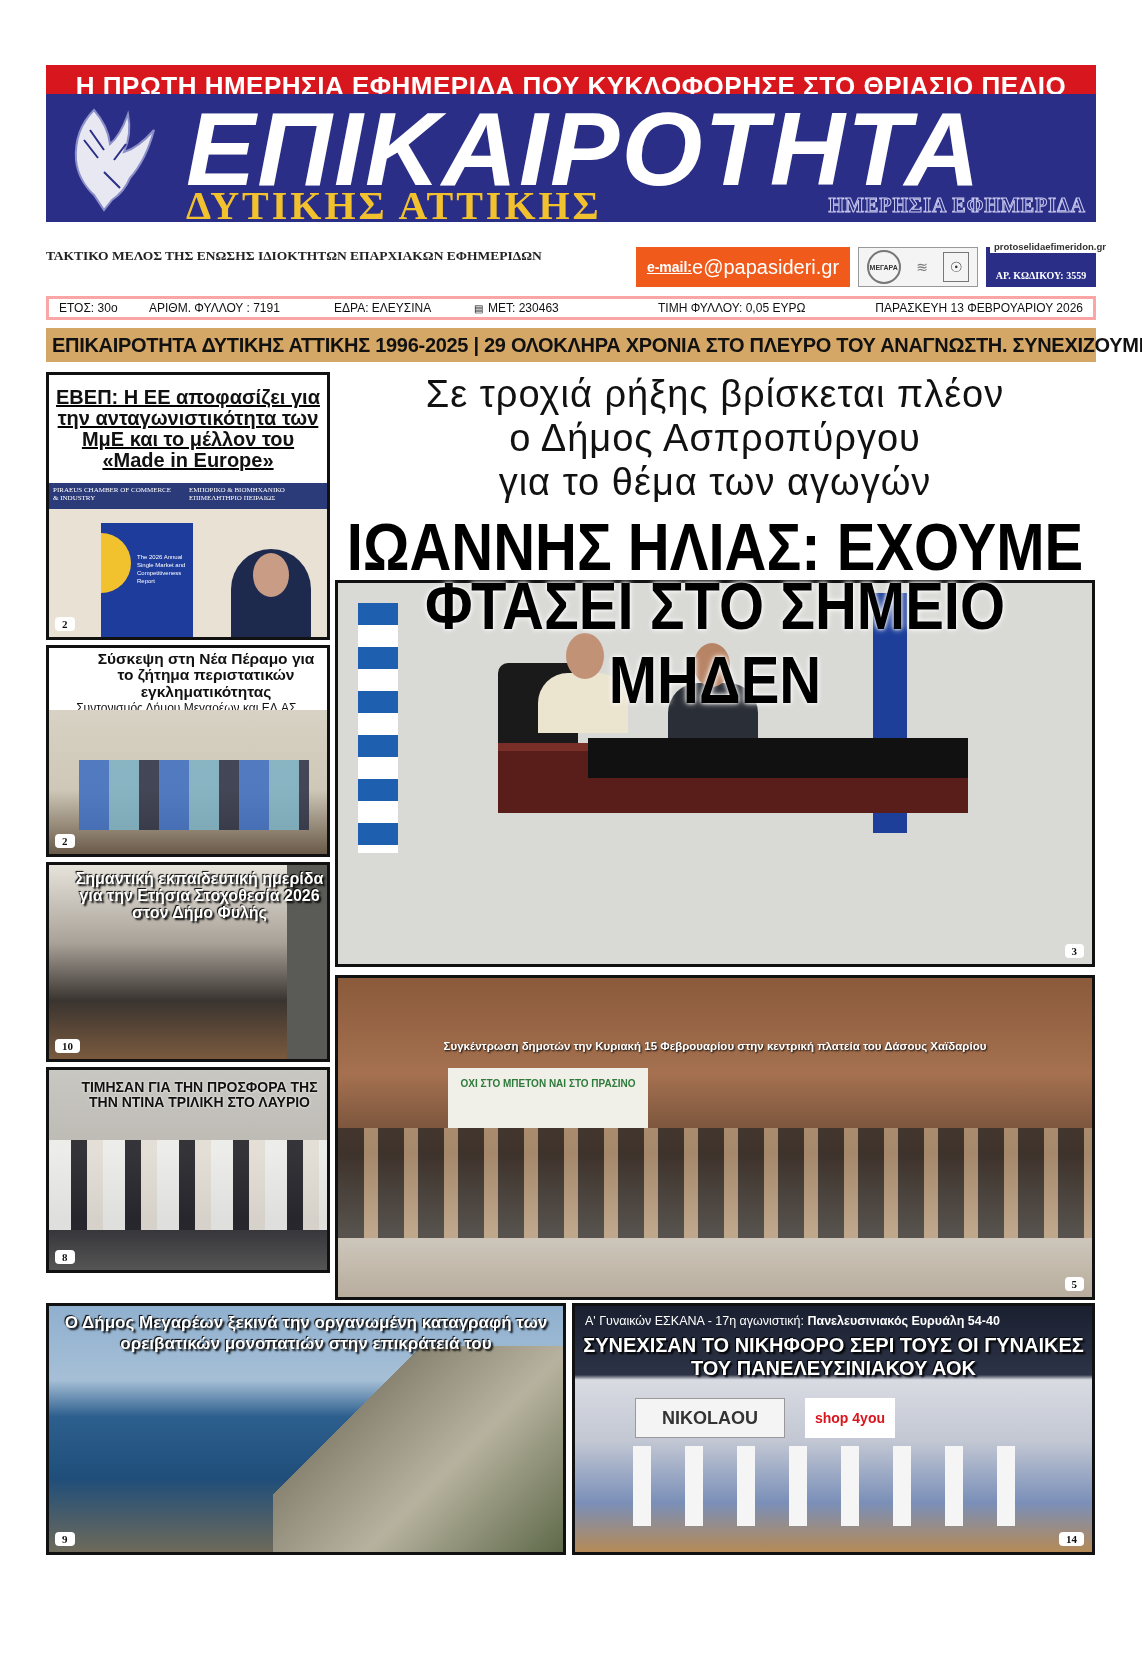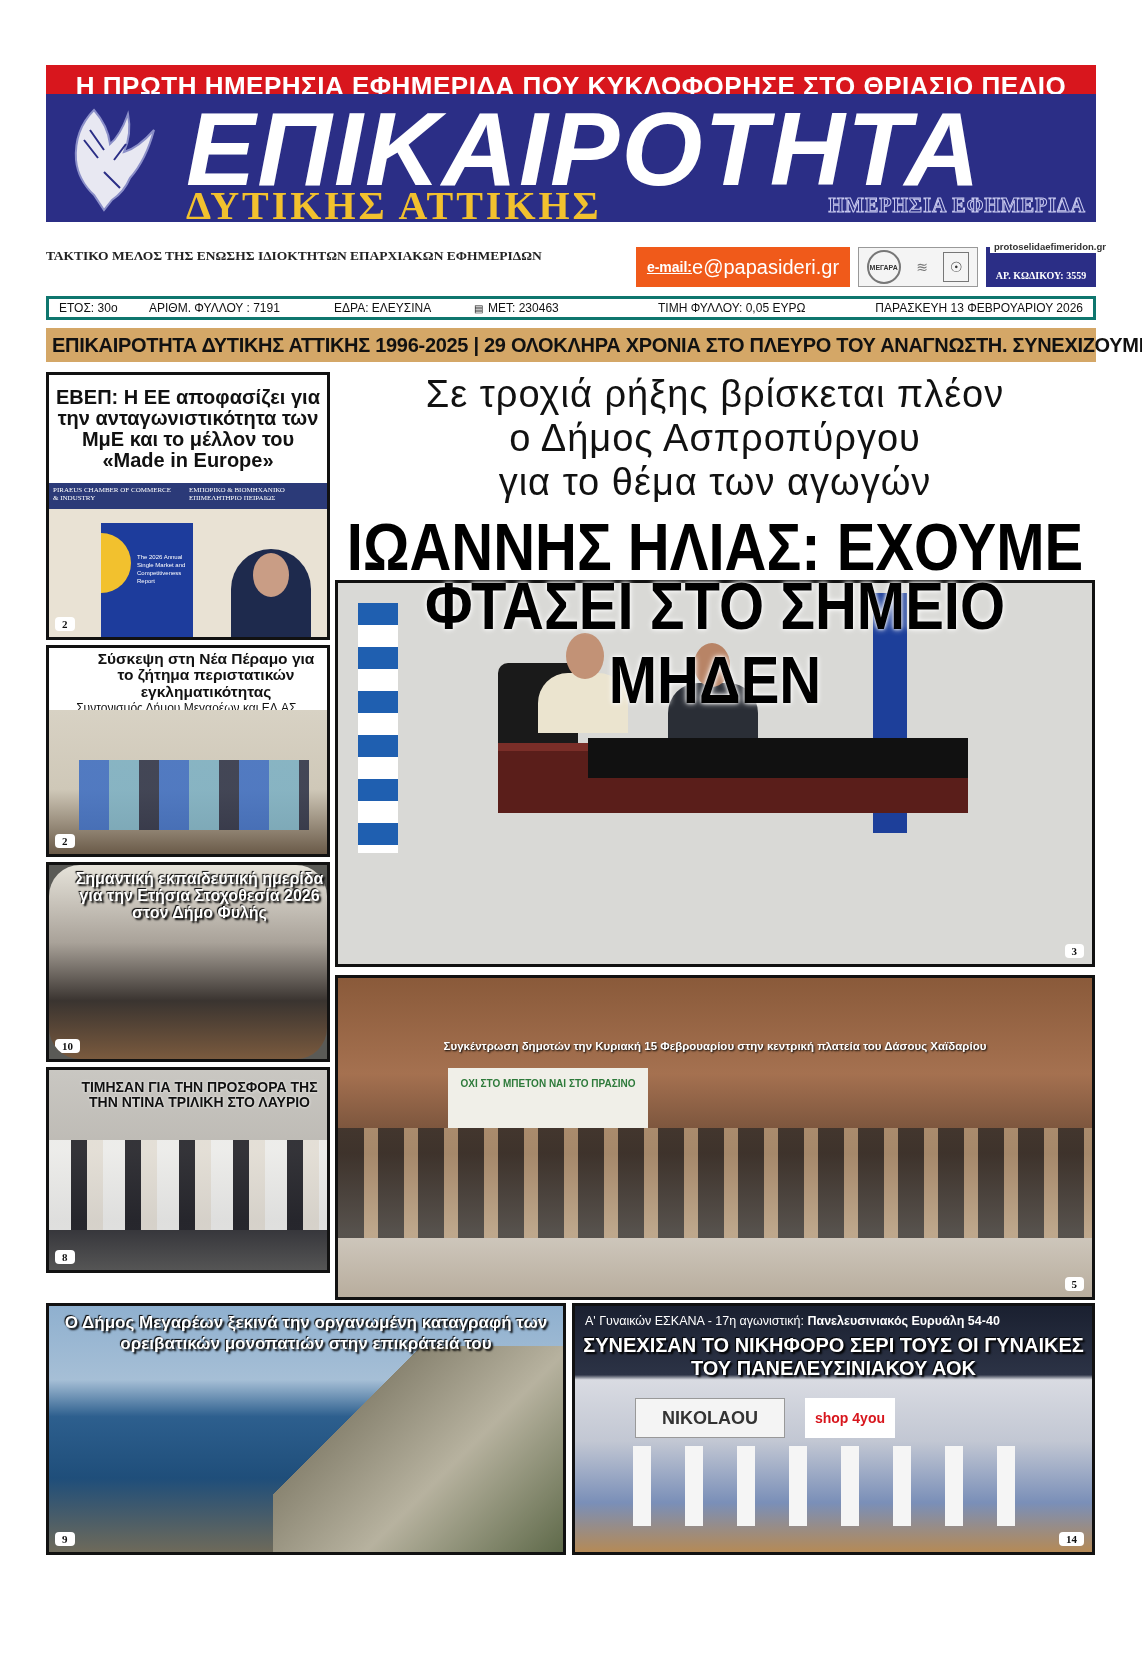--- a/index.html
+++ b/index.html
@@ -18,21 +18,21 @@
   .memberText { position: absolute; left: 0; top: 4px; font-family: "Liberation Serif", serif; font-size: 13.5px; font-weight: bold; color: #222; line-height: 18px; white-space: nowrap; }
   .memberText div:nth-child(2) { font-size: 15px; }
   .emailBox { position: absolute; left: 590px; top: 4px; width: 214px; height: 40px; background: #f05a1a; color: #fff; display: flex; align-items: center; justify-content: center; font-size: 20px; white-space: nowrap; }
   .emailBox .lbl { font-size: 14px; text-decoration: underline; font-weight: bold; margin-right: 0; }
   .stamps { position: absolute; left: 812px; top: 4px; width: 120px; height: 40px; border: 1px solid #999; background: #f4f4f4; display: flex; align-items: center; justify-content: space-around; font-size: 8px; color:#333; }
   .stamps .circ { width: 34px; height: 34px; border: 2px solid #777; border-radius: 50%; display: flex; align-items: center; justify-content: center; font-size: 7px; font-weight: bold; }
   .stamps .sq { width: 26px; height: 30px; border: 1px solid #777; display:flex; align-items:center; justify-content:center; font-size:14px;}
   .codeBox { position: absolute; left: 940px; top: 4px; width: 110px; height: 40px; background: #2b2e86; color: #fff; display: flex; align-items: flex-end; justify-content: center; padding-bottom: 6px; font-family: "Liberation Serif", serif; font-size: 10px; font-weight: bold; }
   .watermark { position: absolute; left: 990px; top: 240px; font-size: 9.5px; color: #333; background: #fff; padding: 1px 4px; font-weight: bold; white-space: nowrap; }
 
-  #metaBar { left: 46px; top: 296px; width: 1050px; height: 24px; border: 3px solid #0f766e; display: flex; align-items: center; font-size: 12px; color: #111; padding: 0 10px; }
+  #metaBar { left: 46px; top: 296px; width: 1050px; height: 24px; border: 3px solid #fca5a5; display: flex; align-items: center; font-size: 12px; color: #111; padding: 0 10px; }
   #metaBar .cell { white-space: nowrap; }
 
   #slogan { left: 46px; top: 328px; width: 1050px; height: 34px; background: #d4a767; display: flex; align-items: center; padding-left: 6px; font-size: 20px; font-weight: bold; color: #111; white-space: nowrap; letter-spacing: -0.3px; }
 
   
   .sideBox { position: absolute; left: 46px; width: 284px; border: 3px solid #111; background: #fff; overflow: hidden; }
   .sideBox .hl { text-align: center; font-weight: bold; color: #111; line-height: 1.05; padding-left: 23px; }
   .photo { position: absolute; overflow: hidden; }
   .pnum { position: absolute; left: 6px; bottom: 6px; background: #fff; border-radius: 4px; font-family: "Liberation Serif", serif; font-weight: bold; font-size: 11px; color: #111; padding: 1px 7px; }
   .pnum.r { left: auto; right: 8px; }
@@ -91,21 +91,21 @@
   <span class="cell" style="width:185px">ΑΡΙΘΜ. ΦΥΛΛΟΥ : 7191</span>
   <span class="cell" style="width:140px">ΕΔΡΑ:  ΕΛΕΥΣΙΝΑ</span>
   <span class="cell" style="width:14px;font-size:10px">▤</span>
   <span class="cell" style="width:170px">ΜΕΤ: 230463</span>
   <span class="cell" style="width:200px">ΤΙΜΗ ΦΥΛΛΟΥ: 0,05 ΕΥΡΩ</span>
   <span class="cell" style="flex:1;text-align:right">ΠΑΡΑΣΚΕΥΗ 13 ΦΕΒΡΟΥΑΡΙΟΥ 2026</span>
 </div>
 
 <div id="slogan" class="abs">ΕΠΙΚΑΙΡΟΤΗΤΑ ΔΥΤΙΚΗΣ ΑΤΤΙΚΗΣ 1996-2025 | 29 ΟΛΟΚΛΗΡΑ ΧΡΟΝΙΑ ΣΤΟ ΠΛΕΥΡΟ ΤΟΥ ΑΝΑΓΝΩΣΤΗ. ΣΥΝΕΧΙΖΟΥΜΕ...</div>
 
-<div class="sideBox" style="top:372px;height:268px;">
+<div class="sideBox" style="top:372px;height:268px;text-decoration:underline;">
   <div class="hl" style="font-size:20px;padding:4px 4px;height:108px;display:flex;align-items:center;">ΕΒΕΠ: Η ΕΕ αποφασίζει για την ανταγωνιστικότητα των ΜμΕ και το μέλλον του «Made in Europe»</div>
   <div class="photo" style="left:0;top:108px;width:278px;height:154px;background:linear-gradient(#2b3a78 0 26px,#e9e2d4 26px);">
     <div style="position:absolute;left:4px;top:3px;font-family:'Liberation Serif',serif;font-size:7px;color:#fff;width:120px;">PIRAEUS CHAMBER OF COMMERCE &amp; INDUSTRY</div>
     <div style="position:absolute;left:140px;top:3px;font-family:'Liberation Serif',serif;font-size:7px;color:#fff;width:130px;">ΕΜΠΟΡΙΚΟ &amp; ΒΙΟΜΗΧΑΝΙΚΟ ΕΠΙΜΕΛΗΤΗΡΙΟ ΠΕΙΡΑΙΩΣ</div>
     <div style="position:absolute;left:52px;top:40px;width:92px;height:114px;background:#1d3c9c;">
       <div style="position:absolute;left:0;top:10px;width:30px;height:60px;background:#f2c12e;border-radius:0 30px 30px 0;"></div>
       <div style="position:absolute;left:36px;top:30px;width:52px;font-size:6px;color:#fff;line-height:8px;">The 2026 Annual Single Market and Competitiveness Report</div>
     </div>
     <div style="position:absolute;left:182px;top:66px;width:80px;height:88px;background:#1e2a4d;border-radius:40px 40px 0 0;">
       <div style="position:absolute;left:22px;top:4px;width:36px;height:44px;background:#c99d85;border-radius:50%;"></div>
@@ -117,21 +117,21 @@
 <div class="sideBox" style="top:645px;height:212px;">
   <div class="hl" style="font-size:15.5px;padding:3px 3px 0;margin-left:36px;">Σύσκεψη στη Νέα Πέραμο για το ζήτημα περιστατικών εγκληματικότητας</div>
   <div style="text-align:center;font-size:12px;color:#111;padding-top:1px;">Συντονισμός Δήμου Μεγαρέων και ΕΛ.ΑΣ.</div>
   <div class="photo" style="left:0;top:62px;width:278px;height:144px;background:linear-gradient(180deg,#d8d2c4 0%,#cfc8b8 55%,#6a5a48 100%);">
     <div style="position:absolute;left:30px;top:50px;width:230px;height:70px;background:repeating-linear-gradient(90deg,#3b6cc2 0 30px,#7bb0c4 30px 60px,#2a2f44 60px 80px);opacity:.85;"></div>
     <div class="pnum">2</div>
   </div>
 </div>
 
 <div class="sideBox" style="top:862px;height:200px;background:#5a5a56;">
-  <div class="photo" style="left:0;top:0;width:278px;height:194px;background:linear-gradient(180deg,#e6e3da 0%,#a9a299 40%,#3a3430 70%,#7a5a3e 100%);border-radius:31px;">
+  <div class="photo" style="left:0;top:0;width:238px;height:194px;background:linear-gradient(180deg,#e6e3da 0%,#a9a299 40%,#3a3430 70%,#7a5a3e 100%);">
     <div class="pnum">10</div>
   </div>
   <div class="hl" style="position:absolute;left:0;top:6px;width:100%;font-size:16px;color:#fff;text-shadow:2px 2px 2px #000,-1px -1px 1px #000;">Σημαντική εκπαιδευτική ημερίδα για την Ετήσια Στοχοθεσία 2026 στον Δήμο Φυλής</div>
 </div>
 
 <div class="sideBox" style="top:1067px;height:206px;">
   <div class="photo" style="left:0;top:0;width:278px;height:200px;background:linear-gradient(180deg,#c9c7c2 0%,#bdbab4 40%,#2f2f35 75%,#555 100%);">
     <div style="position:absolute;left:0;top:70px;width:278px;height:90px;background:repeating-linear-gradient(90deg,#f2f2f0 0 22px,#25252b 22px 38px,#e8e3da 38px 54px);opacity:.9;"></div>
     <div class="pnum">8</div>
   </div>

